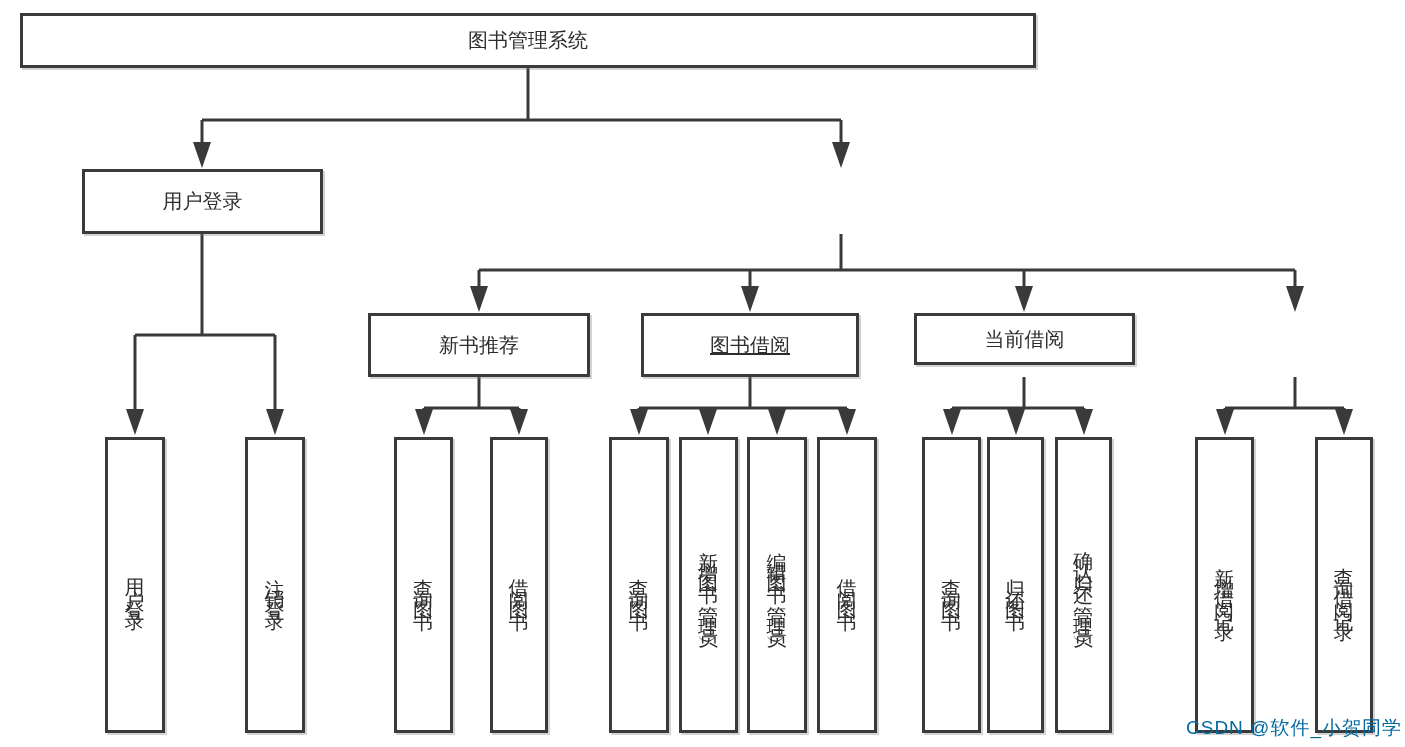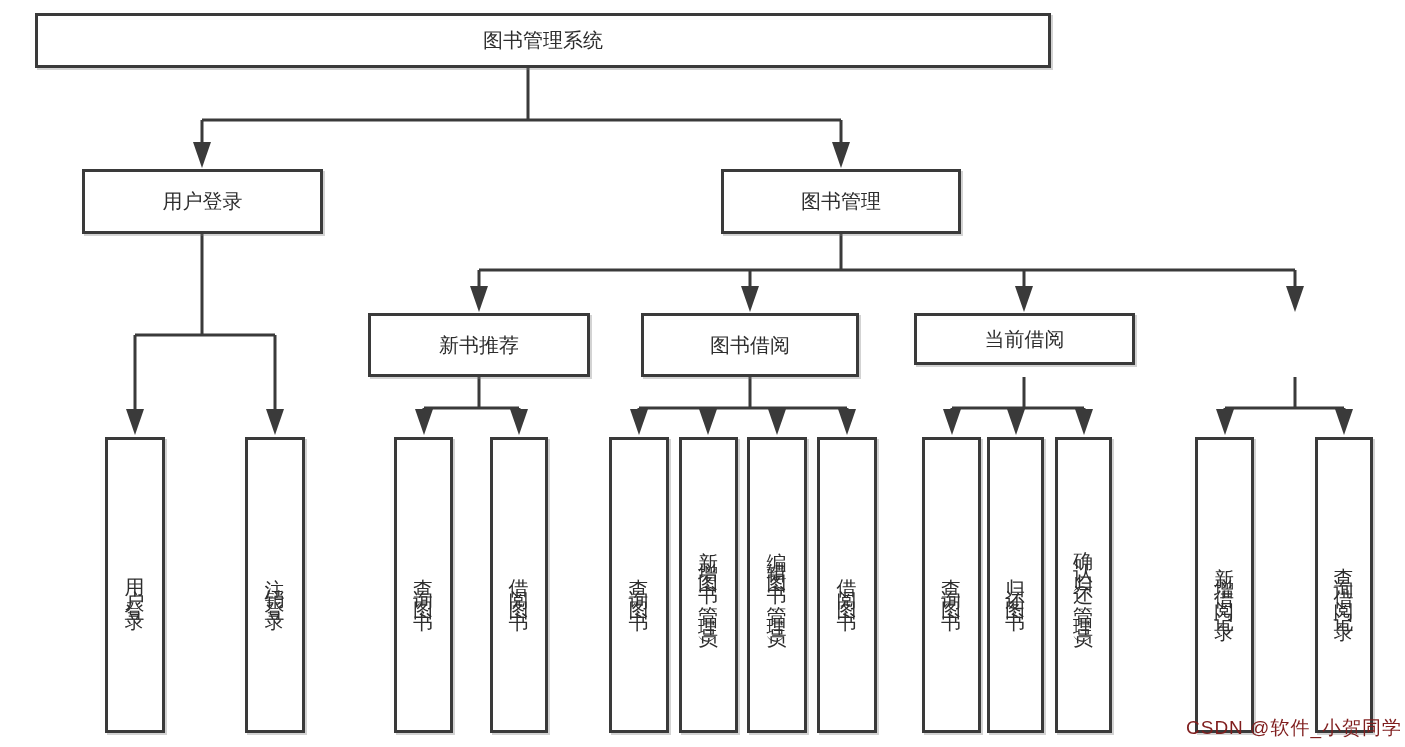--- a/index.html
+++ b/index.html
@@ -38,21 +38,21 @@
     letter-spacing: 11px;
     line-height: 1;
     font-size: 20px;
     color: #2d2d2d;
   }
   .watermark {
     position: absolute;
     left: 1186px;
     top: 715px;
     font-size: 19px;
-    color: #7f1d1d;
+    color: #0369a1;
     letter-spacing: 1px;
     white-space: nowrap;
     z-index: 5;
     pointer-events: none;
   }
 </style>
 </head>
 <body>
 
 <div class="canvas">
@@ -90,27 +90,26 @@
       <polygon points="768,409 786,409 777,435"></polygon>
       <polygon points="838,409 856,409 847,435"></polygon>
       <polygon points="943,409 961,409 952,435"></polygon>
       <polygon points="1007,409 1025,409 1016,435"></polygon>
       <polygon points="1075,409 1093,409 1084,435"></polygon>
       <polygon points="1216,409 1234,409 1225,435"></polygon>
       <polygon points="1335,409 1353,409 1344,435"></polygon>
     </g>
   </svg>
 
-  <div class="box" style="left:35px; top:13px; width:1016px; height:55px;">图书管理系统</div>
+  <div class="box" style="left:20px; top:13px; width:1016px; height:55px;">图书管理系统</div>
 
   <div class="box" style="left:82px; top:169px; width:241px; height:65px;">用户登录</div>
-  <div class="box" style="left:721px; top:169px; width:240px; height:65px;">图书管理</div>
 
   <div class="box" style="left:368px; top:313px; width:222px; height:64px;">新书推荐</div>
-  <div class="box" style="left:641px; top:313px; width:218px; height:64px;">图书借阅</div>
+  <div class="box" style="left:641px; top:313px; width:218px; height:64px;text-decoration:underline;">图书借阅</div>
   <div class="box" style="left:914px; top:313px; width:221px; height:52px;">当前借阅</div>
 
   <div class="box" style="left:105px; top:437px; width:60px; height:296px;">
     <span class="vtext">用户登录</span>
   </div>
   <div class="box" style="left:245px; top:437px; width:60px; height:296px;">
     <span class="vtext">注销登录</span>
   </div>
 
   <div class="box" style="left:394px; top:437px; width:59px; height:296px;">

